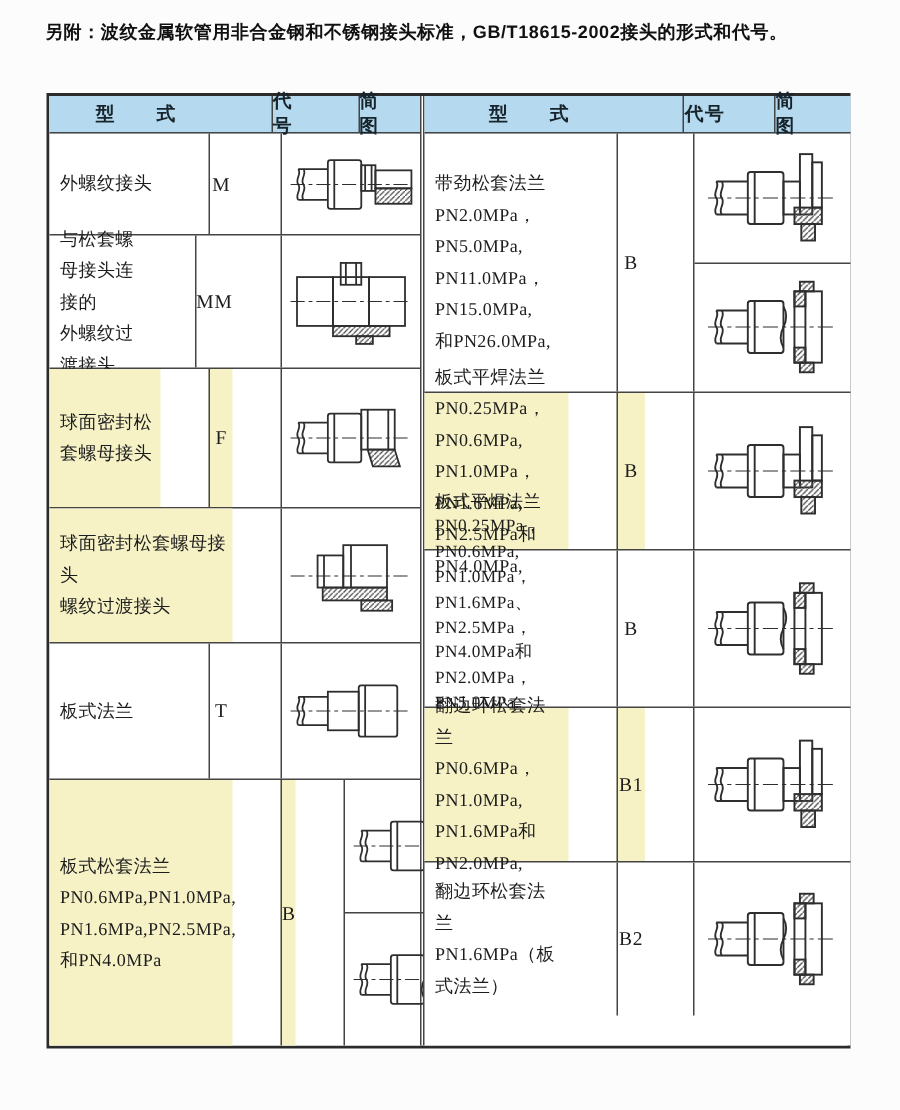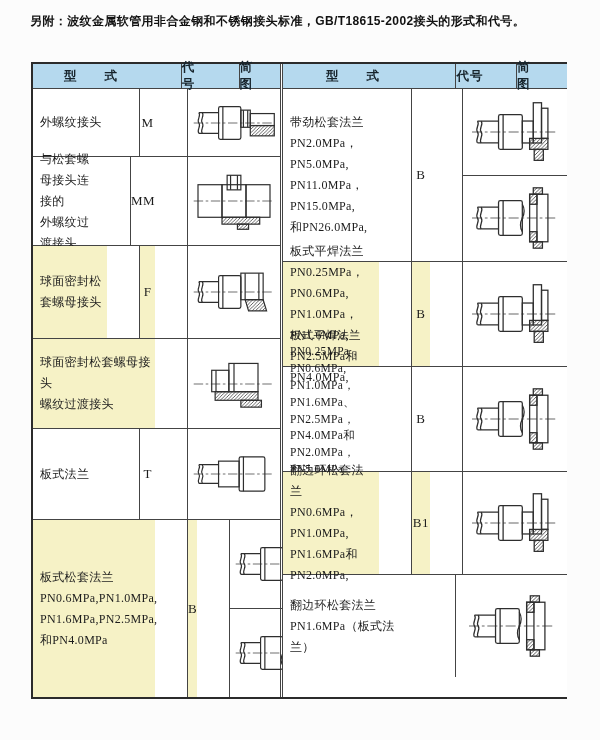--- a/index.html
+++ b/index.html
@@ -278,20 +278,21 @@
         <div class="cell diag">
           <svg class="fit" viewBox="0 0 100 70">
               <use href="#sym-fl-a"></use>
             </svg>
         </div>
       </div>
 
       <div class="row" style="height:102px">
         <div class="cell type">翻边环松套法兰
 PN1.6MPa（板式法兰）</div>
+        <div class="cell code">B2</div>
         <div class="cell diag">
           <svg class="fit" viewBox="0 0 100 70">
               <use href="#sym-fl-b"></use>
             </svg>
         </div>
       </div>
     </div>
 
   </div>
 </div>

